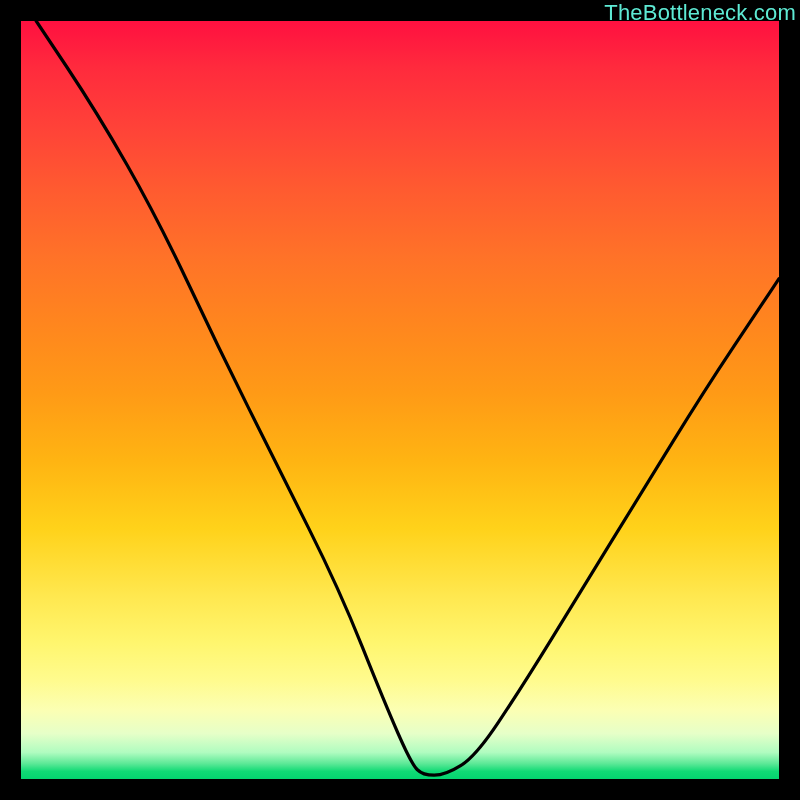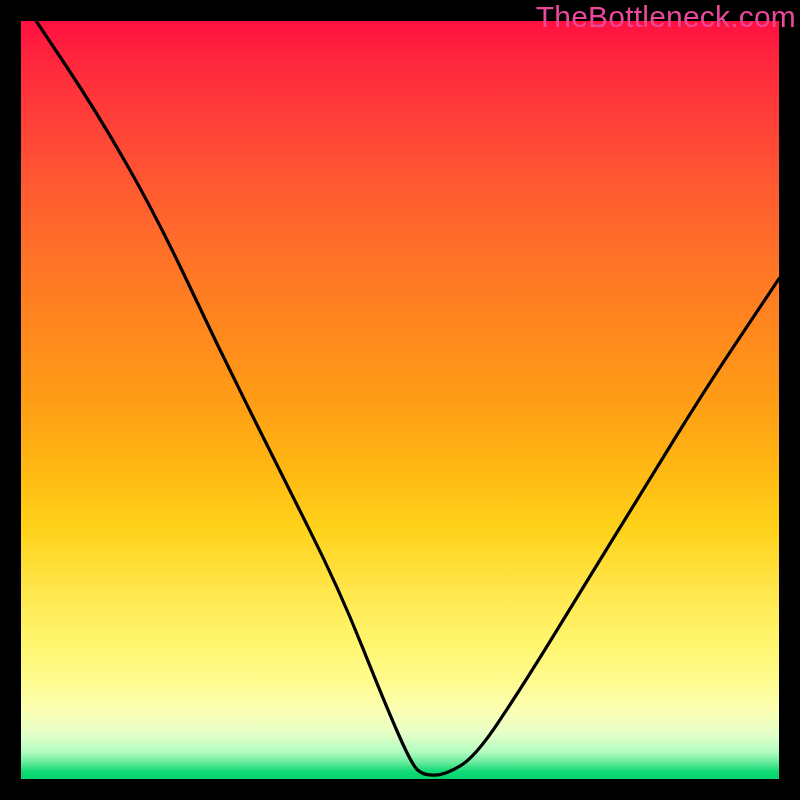--- a/index.html
+++ b/index.html
@@ -39,22 +39,22 @@
       #b0fcc0 96.5%,
       #5ae896 98%,
       #10da75 99%,
       #04d46f 100%
     );
   }
   .watermark {
     position: absolute;
     top: 0px;
     right: 4px;
-    color: #ec4899;
-    font-size: 30px;
+    color: #5eead4;
+    font-size: 22px;
     font-weight: 500;
     letter-spacing: 0.2px;
     z-index: 5;
     margin-left: 41px;
   }
   svg.curve {
     position: absolute;
     inset: 0;
     width: 758px;
     height: 758px;

